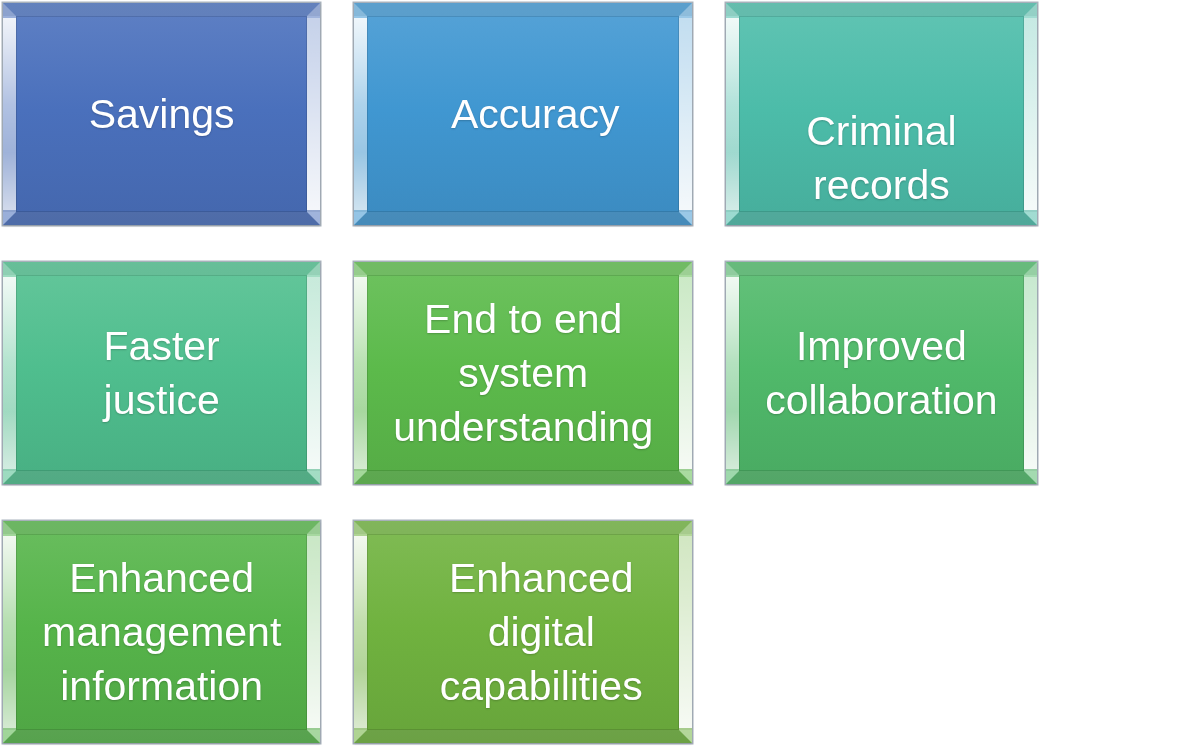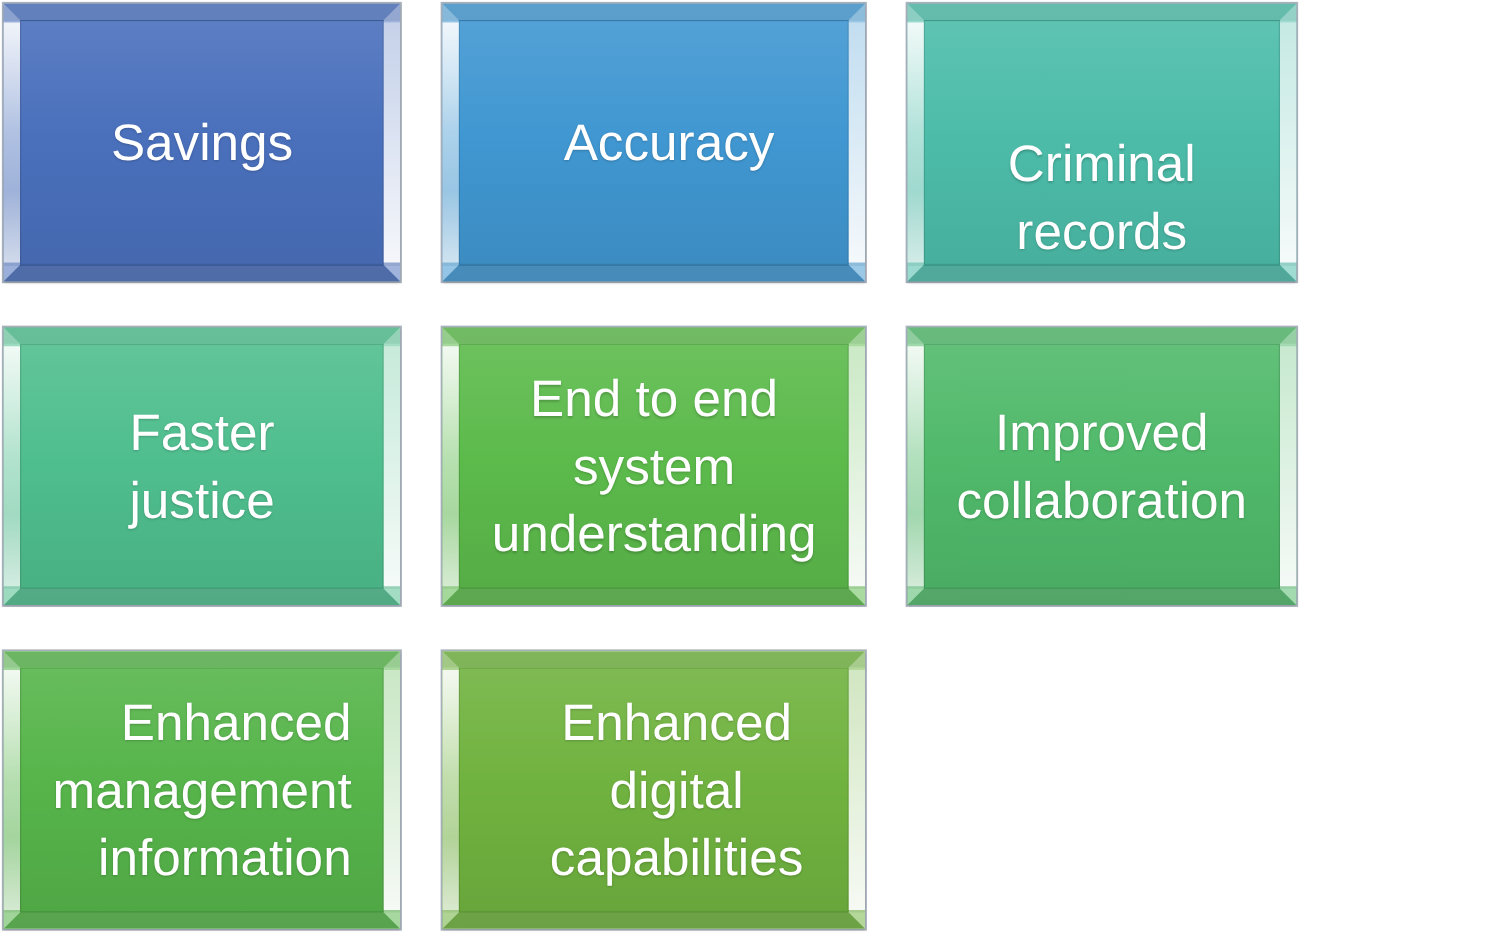--- a/index.html
+++ b/index.html
@@ -93,19 +93,19 @@
   </div>
   <div class="tile" style="background: linear-gradient(rgb(97, 197, 153) 0%, rgb(79, 190, 142) 48%, rgb(73, 177, 132) 100%);">
     <div class="tile-label">Faster justice</div>
   </div>
   <div class="tile" style="background: linear-gradient(rgb(108, 193, 93) 0%, rgb(92, 186, 75) 48%, rgb(86, 173, 70) 100%);">
     <div class="tile-label">End to end system understanding</div>
   </div>
   <div class="tile" style="background: linear-gradient(rgb(98, 192, 121) 0%, rgb(80, 185, 106) 48%, rgb(74, 172, 99) 100%);">
     <div class="tile-label">Improved collaboration</div>
   </div>
-  <div class="tile" style="background: linear-gradient(rgb(103, 188, 92) 0%, rgb(86, 180, 74) 48%, rgb(80, 167, 69) 100%); text-align: right;">
+  <div class="tile" style="background: linear-gradient(rgb(103, 188, 92) 0%, rgb(86, 180, 74) 48%, rgb(80, 167, 69) 100%);">
     <div class="tile-label">Enhanced management information</div>
   </div>
   <div class="tile" style="background: linear-gradient(rgb(126, 186, 82) 0%, rgb(112, 178, 63) 48%, rgb(104, 166, 59) 100%); padding-left: 36px;">
     <div class="tile-label">Enhanced digital capabilities</div>
   </div>
 </div>
 
 </body></html>

